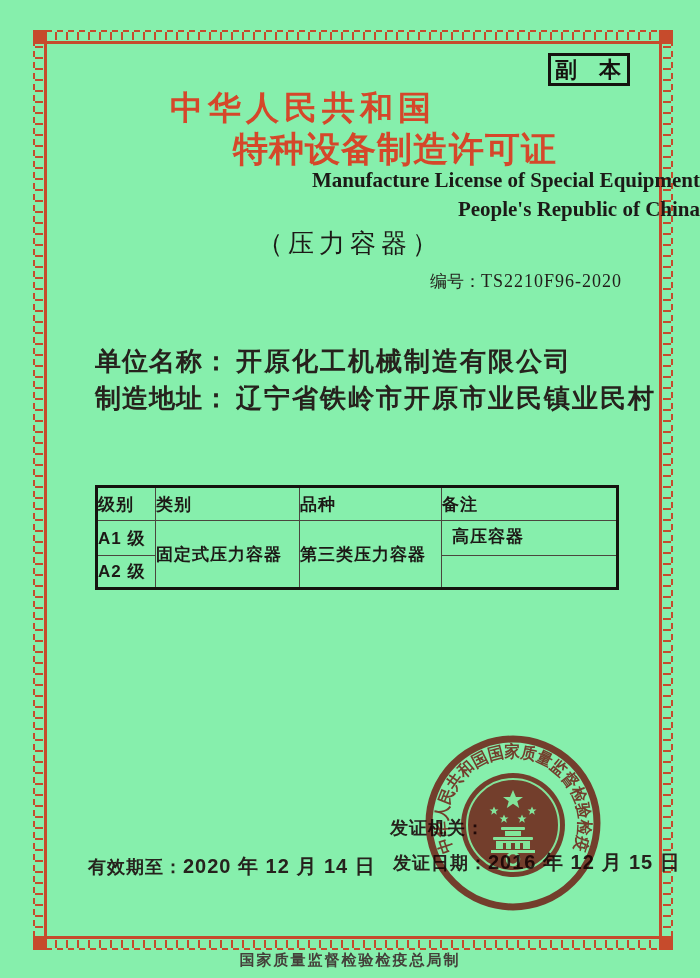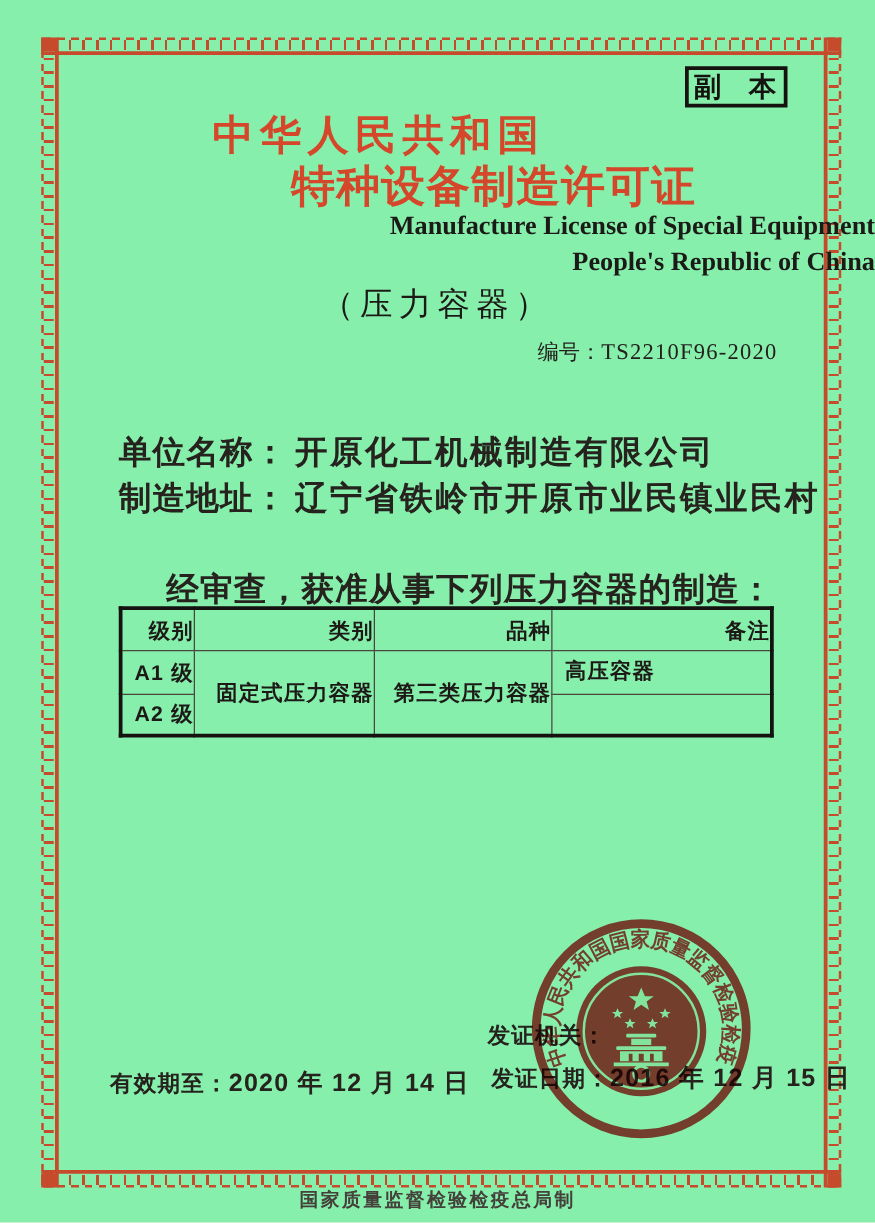--- a/index.html
+++ b/index.html
@@ -83,21 +83,21 @@
   .f-note{left:133px;top:454px;font-weight:bold;}
   .field-line .val{margin-left:6px;letter-spacing:2px;}
 
   
   table.lic{
     position:absolute;left:95px;top:485px;width:515px;height:102px;
     border-collapse:collapse;table-layout:fixed;
     font-size:17px;color:#1c1916;font-weight:bold;
   }
   table.lic td,table.lic th{
-    border:1px solid #4a463e;text-align:right;vertical-align:middle;
+    border:1px solid #4a463e;text-align:left;vertical-align:middle;
     padding:0;letter-spacing:1px;font-weight:bold;
   }
   table.lic{border:3px solid #15130f;}
   table.lic .remark-cell{text-align:left;vertical-align:top;padding:4px 0 0 10px;margin-top:10px;}
   .w1{width:57px;} .w2{width:143px;} .w3{width:141px;} .w4{width:174px;}
   .rh{height:34px;} .r1{height:35px;} .r2{height:33px;}
 
   
   .foot{position:absolute;font-size:18px;font-weight:bold;color:#26221d;letter-spacing:1px;}
   .ft-approver{left:88px;top:814px;}
@@ -143,21 +143,20 @@
   <div class="serial">
     <span>编号：</span><span class="num">TS2210F96-2020</span>
   </div>
 
   <div class="field-line f-company">
     <span>单位名称：</span><span class="val">开原化工机械制造有限公司</span>
   </div>
   <div class="field-line f-address">
     <span>制造地址：</span><span class="val">辽宁省铁岭市开原市业民镇业民村</span>
   </div>
-  <div class="field-line f-note">经审查，获准从事下列压力容器的制造：</div>
 
   <table class="lic">
     <tbody>
       <tr class="rh">
         <td class="w1">级别</td>
         <td class="w2">类别</td>
         <td class="w3">品种</td>
         <td class="w4">备注</td>
       </tr>
       <tr class="r1">

